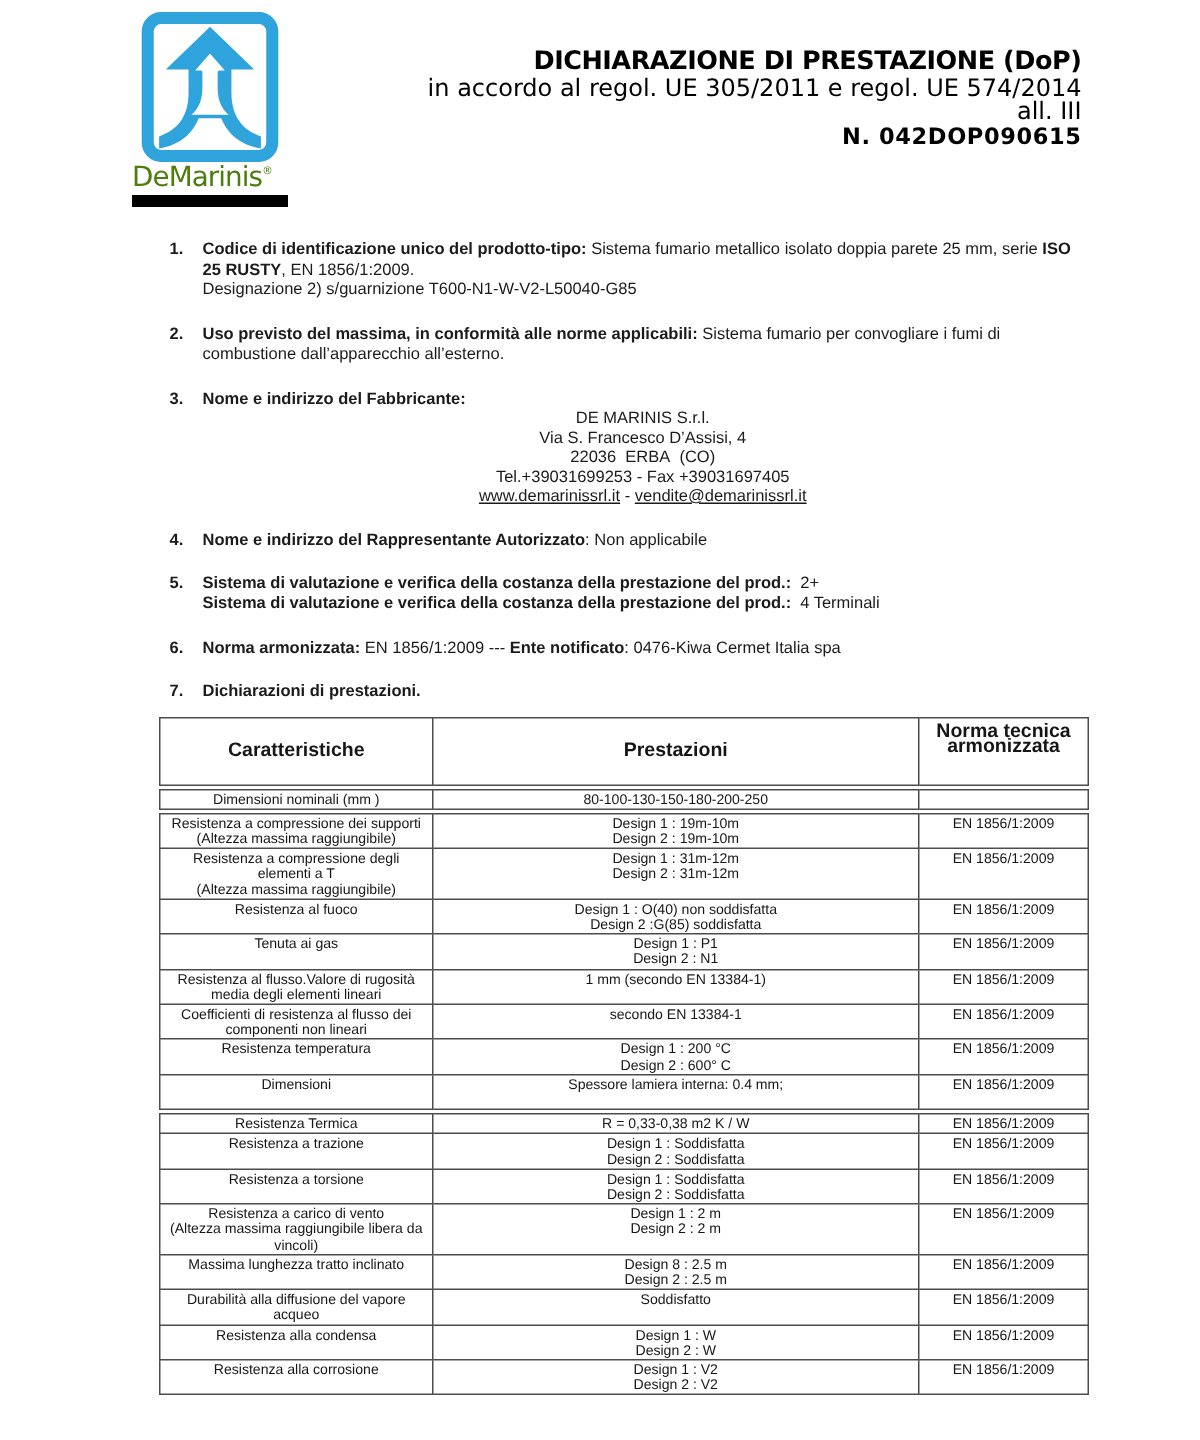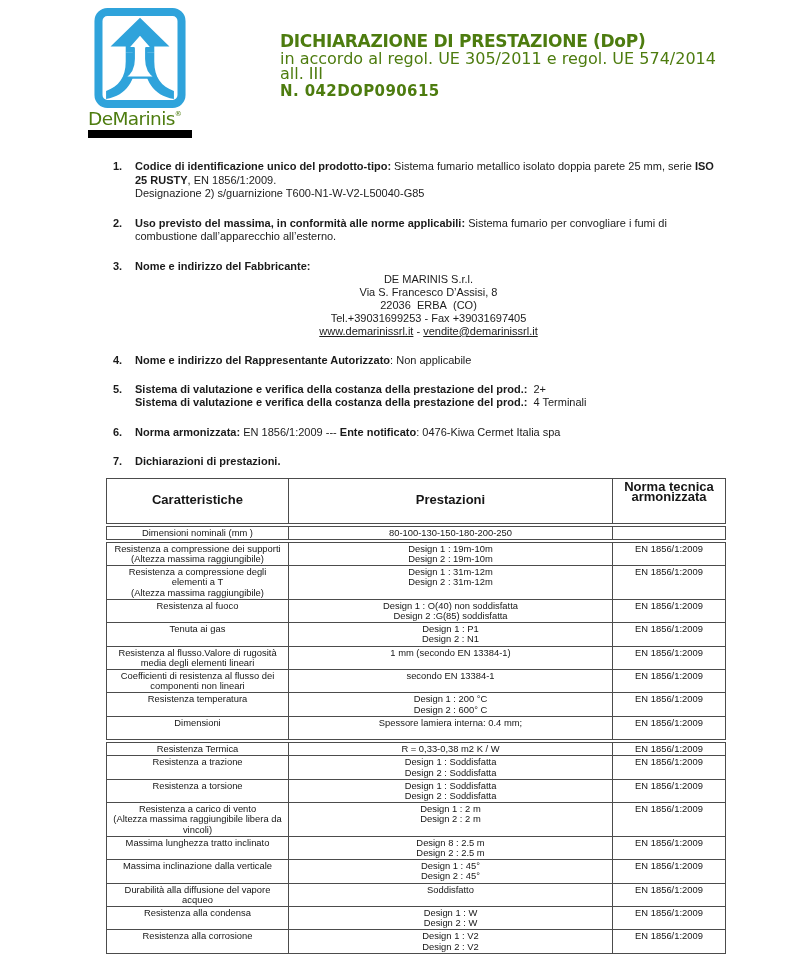--- a/index.html
+++ b/index.html
@@ -7,21 +7,21 @@
   body { width:800px; height:960px; position:relative; font-family:"Liberation Sans", sans-serif; color:#1b1b1b; }
   .page { position:absolute; inset:0; background:#fff; overflow:hidden; }
 
   
   .logo-wrap { position:absolute; left:88px; top:8px; width:104px; }
   .logo-mark { display:block; }
   .logo-text { font-family:"DejaVu Sans", sans-serif; font-size:18.5px; font-weight:500; color:#4d7c0f; letter-spacing:-0.6px; line-height:19px; margin-top:1px; white-space:nowrap; }
   .logo-text .reg { font-size:7px; vertical-align:top; line-height:10px; }
   .logo-bar { width:104px; height:8px; background:#000; margin-top:2px; }
 
-  .title-block { position:absolute; left:280px; right:79px; top:31px; text-align:left; font-family:"DejaVu Sans", sans-serif; color:#4d7c0f; }
+  .title-block { position:absolute; left:280px; right:79px; top:31px; text-align:right; font-family:"DejaVu Sans", sans-serif; color:#000000; }
   .doc-title { font-size:17px; font-weight:bold; line-height:20px; letter-spacing:-0.3px; white-space:nowrap; }
   .doc-subtitle { font-size:16px; font-weight:normal; line-height:15px; }
   .doc-number { font-size:15px; font-weight:bold; line-height:20px; letter-spacing:0.4px; }
 
   
   .items { position:absolute; left:113px; top:160px; width:609px; font-size:11px; line-height:13.5px; }
   .item { display:flex; }
   .item .num { width:22px; flex:none; font-weight:bold; }
   .item .content { flex:1; }
   b, .b { font-weight:bold; }
@@ -77,21 +77,21 @@
     <div class="item mb2">
       <span class="num">2.</span>
       <div class="content"><b>Uso previsto del massima, in conformità alle norme applicabili:</b><span> Sistema fumario per convogliare i fumi di combustione dall’apparecchio all’esterno.</span></div>
     </div>
 
     <div class="item mb3">
       <span class="num">3.</span>
       <div class="content">
         <div><b>Nome e indirizzo del Fabbricante:</b></div>
         <div class="addr">DE MARINIS S.r.l.</div>
-        <div class="addr">Via S. Francesco D’Assisi, 8</div>
+        <div class="addr">Via S. Francesco D’Assisi, 4</div>
         <div class="addr">22036&nbsp; ERBA&nbsp; (CO)</div>
         <div class="addr">Tel.+39031699253 - Fax +39031697405</div>
         <div class="addr"><span class="u">www.demarinissrl.it</span><span> - </span><span class="u">vendite@demarinissrl.it</span></div>
       </div>
     </div>
 
     <div class="item mb4">
       <span class="num">4.</span>
       <div class="content"><b>Nome e indirizzo del Rappresentante Autorizzato</b><span>: Non applicabile</span></div>
     </div>
@@ -278,30 +278,20 @@
               <div class="cline">Massima lunghezza tratto inclinato</div>
             </td>
             <td>
               <div class="cline">Design 8 : 2.5 m</div>
               <div class="cline">Design 2  : 2.5 m</div>
             </td>
             <td>EN 1856/1:2009</td>
           </tr>
           <tr>
             <td>
-              <div class="cline">Massima inclinazione dalla verticale</div>
-            </td>
-            <td>
-              <div class="cline">Design 1 : 45°</div>
-              <div class="cline">Design 2 : 45°</div>
-            </td>
-            <td>EN 1856/1:2009</td>
-          </tr>
-          <tr>
-            <td>
               <div class="cline">Durabilità alla diffusione del vapore</div>
               <div class="cline">acqueo</div>
             </td>
             <td>
               <div class="cline">Soddisfatto</div>
             </td>
             <td>EN 1856/1:2009</td>
           </tr>
           <tr>
             <td>

